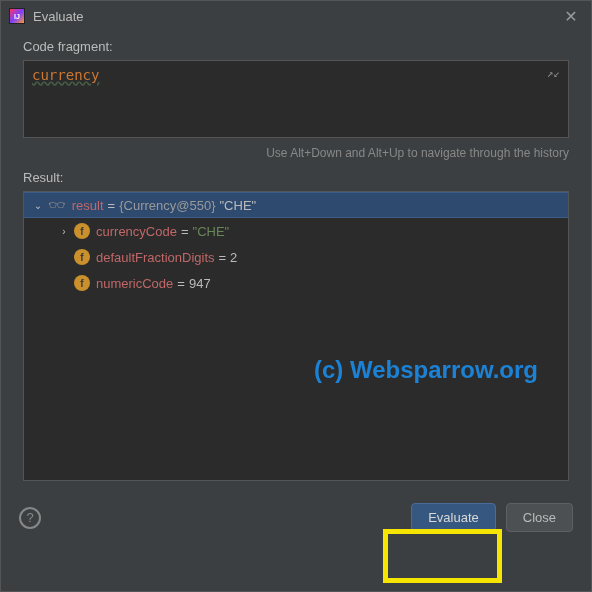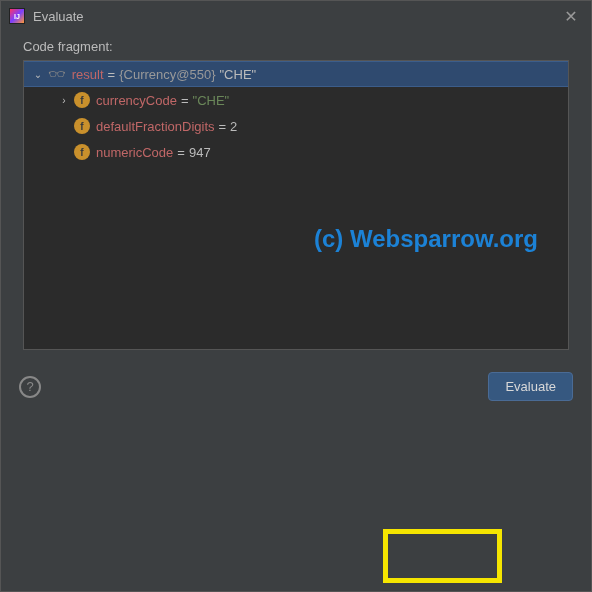--- a/index.html
+++ b/index.html
@@ -195,21 +195,27 @@
 <body>
 
 <div class="title-bar">
   <span class="app-icon"></span>
   <span class="title-text">Evaluate</span>
   <span class="close-x">✕</span>
 </div>
 
 <div class="content">
   <div class="section-label">Code fragment:</div>
-
+  <div class="code-fragment-area">
+    <span class="code-text">currency</span>
+    <span class="expand-icon">↗↙</span>
+  </div>
+  <div class="hint-text">Use Alt+Down and Alt+Up to navigate through the history</div>
+
+  <div class="section-label">Result:</div>
   <div class="result-area">
     <div class="tree-row selected">
       <span class="chevron">⌄</span>
       <span class="glasses-icon">👓︎</span>
       <span class="var-name">result</span>
       <span class="equals">=</span>
       <span class="type-ref">{Currency@550}</span>
       <span style="width:4px"></span>
       <span class="quote-val">"CHE"</span>
     </div>
@@ -237,15 +243,16 @@
     </div>
 
     <div class="watermark">(c) Websparrow.org</div>
   </div>
 </div>
 
 <div class="button-row">
   <div class="help-btn">?</div>
   <div class="spacer"></div>
   <div class="btn primary">Evaluate</div>
+  <div class="btn">Close</div>
 </div>
 
 <div class="highlight-box highlight-evaluate"></div>
 
 </body></html>

